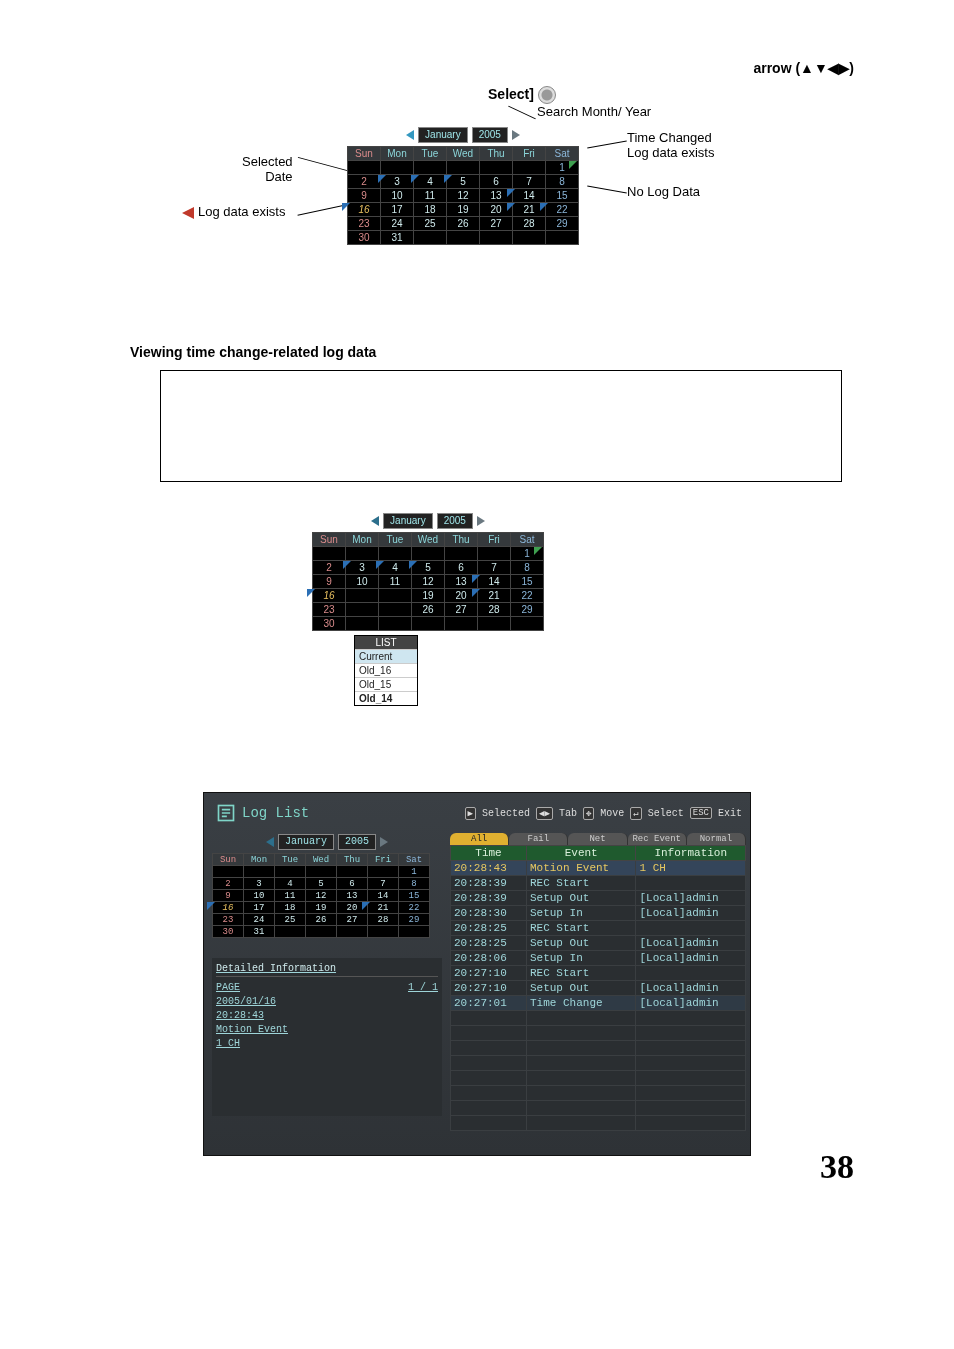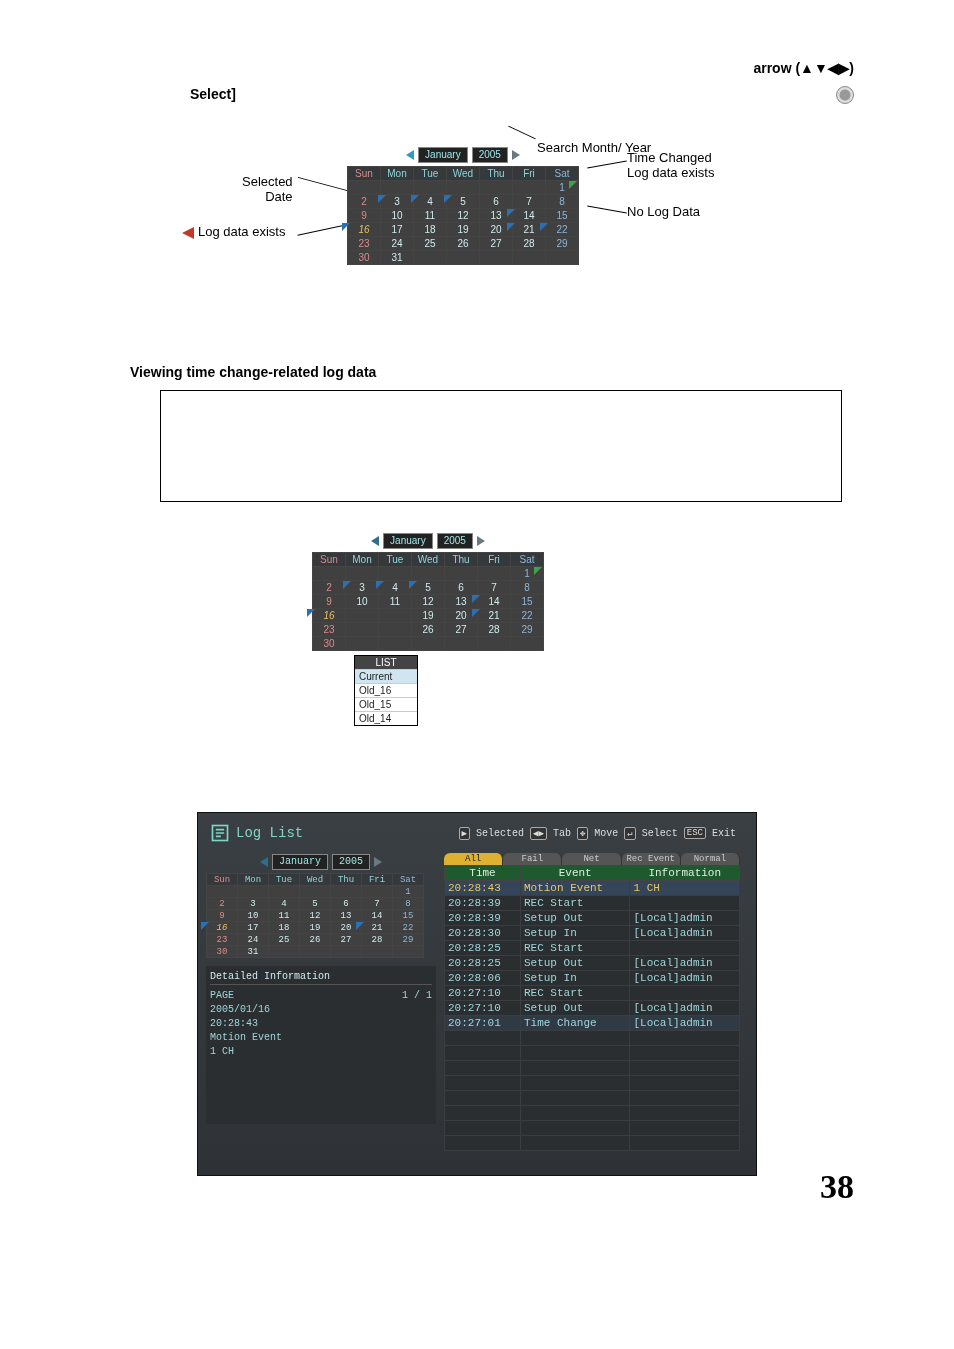--- a/index.html
+++ b/index.html
@@ -14,22 +14,21 @@
     position: relative;
   }
   .bold { font-weight: bold; }
   .header-row {
     display: flex;
     justify-content: flex-end;
     margin-bottom: 10px;
   }
   .header-row2 {
     display: flex;
-    justify-content: space-between;
-    margin-bottom: 20px;
+    justify-content: center;
     padding-left: 90px;
   }
   .select-circle {
     display:inline-block;
     width:16px;height:16px;border:1px solid #888;border-radius:50%;
     background:radial-gradient(circle at 50% 50%, #999 0 5px, #ddd 6px);
     vertical-align:middle;margin-left:4px;
   }
   .diagram1 {
     position: relative;
@@ -37,21 +36,21 @@
     margin: 0 auto 60px auto;
     height: 180px;
   }
   .cal {
     position: absolute;
   }
   .cal table {
     border-collapse: collapse;
     font-size: 10px;
     color: #cfeaec;
-    background: #404040;
+    background: #000000;
   }
   .cal th, .cal td {
     width: 32px;
     height: 13px;
     text-align: center;
     padding: 0;
     border: 1px solid #444;
   }
   .cal th { color: #8bd5d9; background:#35393c; font-weight:normal;}
   .cal th.sun { color:#d98b8b;}
@@ -109,47 +108,47 @@
     margin: 0 0 30px 0;
     width: 680px;
     margin-left: 60px;
   }
   .dropdown-demo {
     position:absolute;
     width:62px;background:#fff;border:1px solid #000;
     font-size:10px;color:#222;
   }
   .dropdown-demo div{padding:1px 4px;border-bottom:1px solid #ccc;}
-  .dropdown-demo div:last-child{border-bottom:none;}
+  .dropdown-demo div:last-child{border-bottom:none;font-weight:bold;}
   .dropdown-demo .cur{background:#cfe6f0;}
   
   .loglist {
     width: 534px;
     margin: 60px auto 0 auto;
     background: linear-gradient(#3a3f44,#2e3236);
     border: 1px solid #111;
-    padding: 8px 16px 24px 8px;
+    padding: 8px 4px 24px 8px;
     color:#b8e0e2;
     font-family: "Courier New", monospace;
     font-size:10px;
   }
   .loglist-header{
     display:flex;justify-content:space-between;align-items:center;
     color:#7fd5c8;font-size:14px;padding:2px 4px 10px 4px;
   }
   .loglist-header .title{display:flex;align-items:center;gap:6px;}
   .loglist-header svg{width:20px;height:20px;}
   .loglist-header .hints{font-size:10px;color:#ddd;display:flex;gap:6px;align-items:center;}
   .hint-key{border:1px solid #aaa;padding:0 2px;border-radius:2px;font-size:9px;background:#333;}
   .ll-body{display:flex;gap:8px;}
   .ll-left{width:230px;}
   .ll-right{flex:1;}
   .detailed {
-    background:#2a2e31;padding:4px;margin-top:8px;
-    color:#9ed5d9;font-size:10px;line-height:14px;height:150px;
+    background:#2a2e31;padding:4px;margin-top:20px;
+    color:#9ed5d9;font-size:10px;line-height:14px;height:150px;text-decoration:underline;
   }
   .detailed .hdr{color:#cfeaec;border-bottom:1px solid #555;margin-bottom:4px;}
   .filter-tabs{display:flex;gap:0;}
   .filter-tabs div{
     flex:1;text-align:center;font-size:9px;padding:1px 0;
     background:#555;color:#ccc;border-right:1px solid #333;
     border-radius:6px 6px 0 0;
   }
   .filter-tabs .active{background:#e0b030;color:#222;}
   .log-table{
@@ -174,21 +173,21 @@
 <div class="header-row">
   <span class="bold">arrow (▲▼◀▶)</span>
 </div>
 <div class="header-row2">
   <span class="bold">Select]</span>
   <span class="select-circle"></span>
 </div>
 
 <div class="diagram1">
 
-  <div class="label" style="top:16px;left:370px;">Search Month/ Year</div>
+  <div class="label" style="top:0;left:370px;">Search Month/ Year</div>
   <div class="label" style="top:50px;left:75px;text-align:right;white-space:pre;">Selected
 Date</div>
   <div class="label" style="top:100px;left:15px;">
     <span class="red-tri"></span><span>Log data exists</span>
   </div>
   <div class="label" style="top:26px;left:460px;white-space:pre;">Time Changed
 Log data exists</div>
   <div class="label" style="top:80px;left:460px;">No Log Data</div>
 
   <div class="line" style="top:8px;left:340px;width:30px;height:1px;transform:rotate(25deg);"></div>

